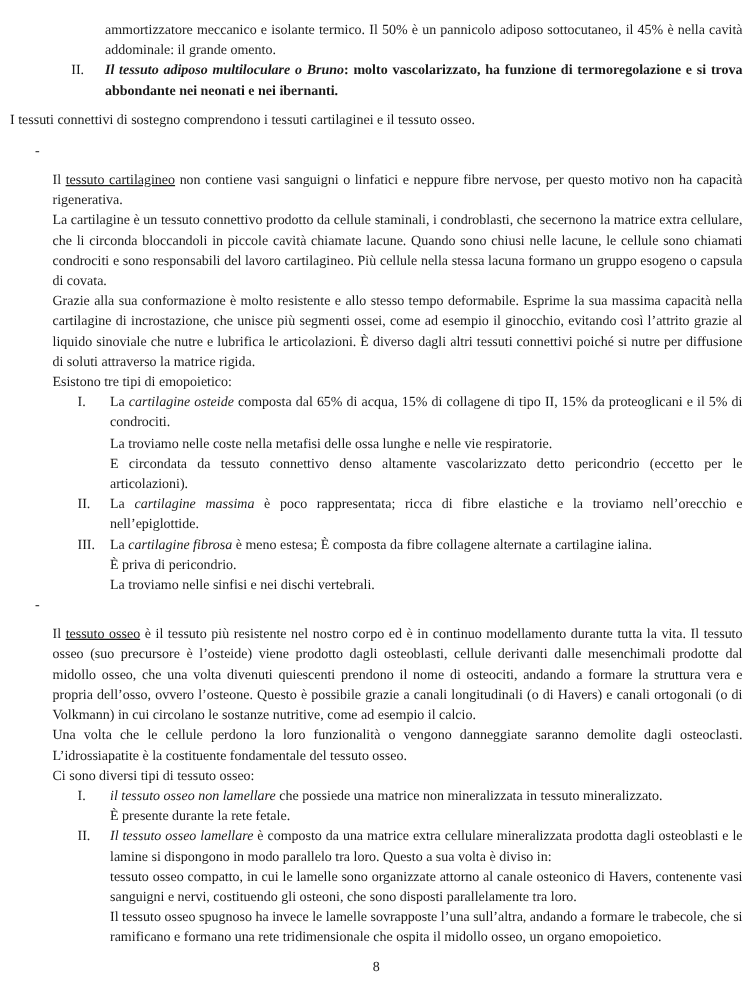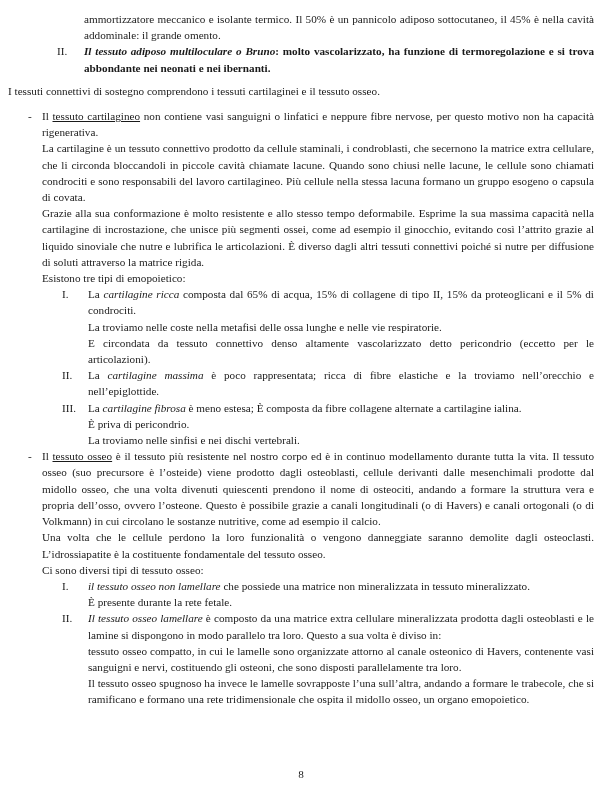--- a/index.html
+++ b/index.html
@@ -6,39 +6,39 @@
   body {
     width: 602px; height: 793px;
     background: #ffffff;
     overflow: hidden;
     font-family: "Liberation Serif", "DejaVu Serif", serif;
     font-size: 11.2px;
     line-height: 16.2px;
     color: #1a1a1a;
     position: relative;
   }
-  .page { padding: 11px 8px 0 8px; }
+  .page { padding: 16px 8px 0 8px; }
   p { margin: 0; }
   .jp { text-align: justify; }
   .it { font-style: italic; }
   .u { text-decoration: underline; }
   b { font-weight: normal; }
 
   
   .top-roman { margin-left: 49px; }
   .roman-item { display: flex; }
   .roman-item .num { flex: 0 0 27px; }
 
   
   .intro { margin: 7px 0 9px 0; }
 
   
   .dash-item { display: flex; margin-left: 20px; }
   .dash-item .dash { flex: 0 0 14px; }
-  .dash-item .dbody { flex: 1; min-width: 0; }
+  .dash-item .dbody { flex: 1; min-width: 0; margin-top: 23px; }
 
   
   .sub-roman { margin-left: 20px; }
   .sub-roman .num { flex: 0 0 26px; }
   .sub-roman .itext { flex: 1; min-width: 0; }
 
   .pagenum {
     position: absolute;
     left: 0; right: 0;
     bottom: 11px;
@@ -72,21 +72,21 @@
     <div class="dbody">
       <p class="jp"><span>Il </span><span class="u">tessuto cartilagineo</span><span> non contiene vasi sanguigni o linfatici e neppure fibre nervose, per questo motivo non ha capacità rigenerativa.</span></p>
       <p class="jp">La cartilagine è un tessuto connettivo prodotto da cellule staminali, i condroblasti, che secernono la matrice extra cellulare, che li circonda bloccandoli in piccole cavità chiamate lacune. Quando sono chiusi nelle lacune, le cellule sono chiamati condrociti e sono responsabili del lavoro cartilagineo. Più cellule nella stessa lacuna formano un gruppo esogeno o capsula di covata.</p>
       <p class="jp">Grazie alla sua conformazione è molto resistente e allo stesso tempo deformabile. Esprime la sua massima capacità nella cartilagine di incrostazione, che unisce più segmenti ossei, come ad esempio il ginocchio, evitando così l’attrito grazie al liquido sinoviale che nutre e lubrifica le articolazioni. È diverso dagli altri tessuti connettivi poiché si nutre per diffusione di soluti attraverso la matrice rigida.</p>
       <p class="jp">Esistono tre tipi di emopoietico:</p>
 
       <div class="sub-roman">
         <div class="roman-item">
           <span class="num">I.</span>
           <div class="itext">
-            <p class="jp"><span>La </span><i class="it">cartilagine ricca</i><span> composta dal 65% di acqua, 15% di collagene di tipo II, 15% da proteoglicani e il 5% di condrociti.</span></p>
+            <p class="jp"><span>La </span><i class="it">cartilagine osteide</i><span> composta dal 65% di acqua, 15% di collagene di tipo II, 15% da proteoglicani e il 5% di condrociti.</span></p>
             <p class="jp">La troviamo nelle coste nella metafisi delle ossa lunghe e nelle vie respiratorie.</p>
             <p class="jp">E circondata da tessuto connettivo denso altamente vascolarizzato detto pericondrio (eccetto per le articolazioni).</p>
           </div>
         </div>
         <div class="roman-item">
           <span class="num">II.</span>
           <div class="itext">
             <p class="jp"><span>La </span><i class="it">cartilagine massima</i><span> è poco rappresentata; ricca di fibre elastiche e la troviamo nell’orecchio e nell’epiglottide.</span></p>
           </div>
         </div>

